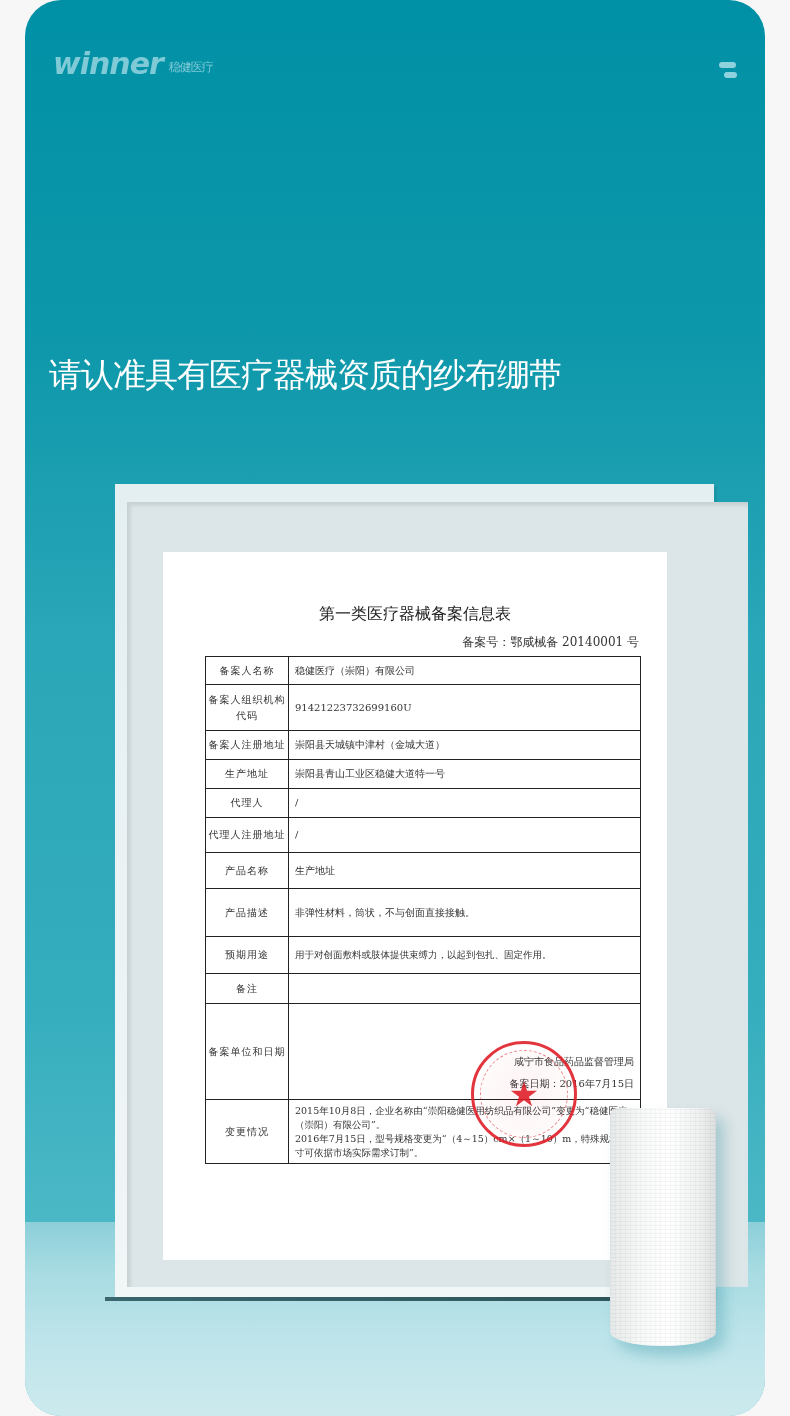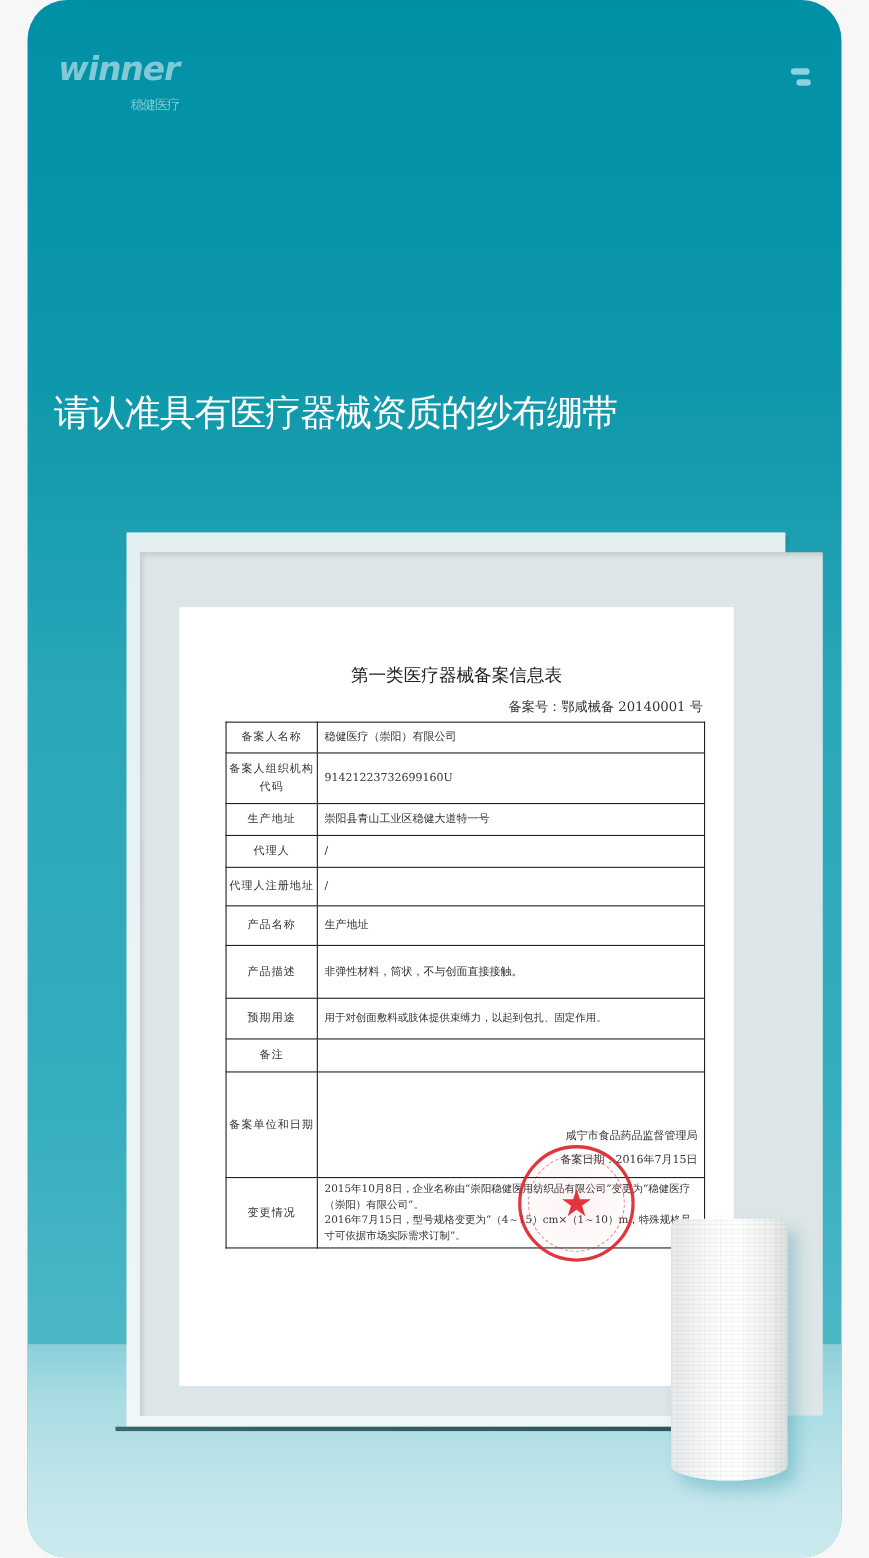--- a/index.html
+++ b/index.html
@@ -10,21 +10,21 @@
   .card {
     position:absolute; left:25px; top:0; width:740px; height:1416px;
     border-radius:36px; overflow:hidden;
     background:linear-gradient(180deg,#0090a5 0%,#0f98ab 25%,#2aa7b8 45%,#34adbd 70%,#4ab7c5 85%,#59bfcb 100%);
   }
   .floor {
     position:absolute; left:0; right:0; top:1222px; bottom:0;
     background:linear-gradient(180deg,#8ccfd9 0%,#a7dbe2 25%,#bde4ea 60%,#cceaee 100%);
   }
   .logo {
-    position:absolute; left:28px; top:50px; display:flex; align-items:flex-end; gap:6px;flex-direction:column;
+    position:absolute; left:28px; top:50px; display:flex; align-items:flex-end; gap:6px;
   }
   .logo-en {
     font-family:"DejaVu Sans",sans-serif; font-weight:bold; font-style:italic;
     font-size:30px; letter-spacing:-1px; color:#7fcad6; line-height:28px;
   }
   .logo-cn { font-size:12px; color:#7fcad6; line-height:22px; letter-spacing:-1px; }
   .menu {
     position:absolute; left:694px; top:60px; width:20px; height:20px; cursor:pointer;
   }
   .menu span { position:absolute; height:6px; border-radius:3px; background:#8ed2dd; }
@@ -123,20 +123,24 @@
           <tbody>
               <tr style="height:28px">
             <td class="k">备案人名称</td>
             <td>稳健医疗（崇阳）有限公司</td>
           </tr>
           <tr style="height:46px">
             <td class="k">备案人组织机构代码</td>
             <td>91421223732699160U</td>
           </tr>
           <tr style="height:29px">
+            <td class="k">备案人注册地址</td>
+            <td>崇阳县天城镇中津村（金城大道）</td>
+          </tr>
+          <tr style="height:29px">
             <td class="k">生产地址</td>
             <td>崇阳县青山工业区稳健大道特一号</td>
           </tr>
           <tr style="height:29px">
             <td class="k">代理人</td>
             <td>/</td>
           </tr>
           <tr style="height:35px">
             <td class="k">代理人注册地址</td>
             <td>/</td>

